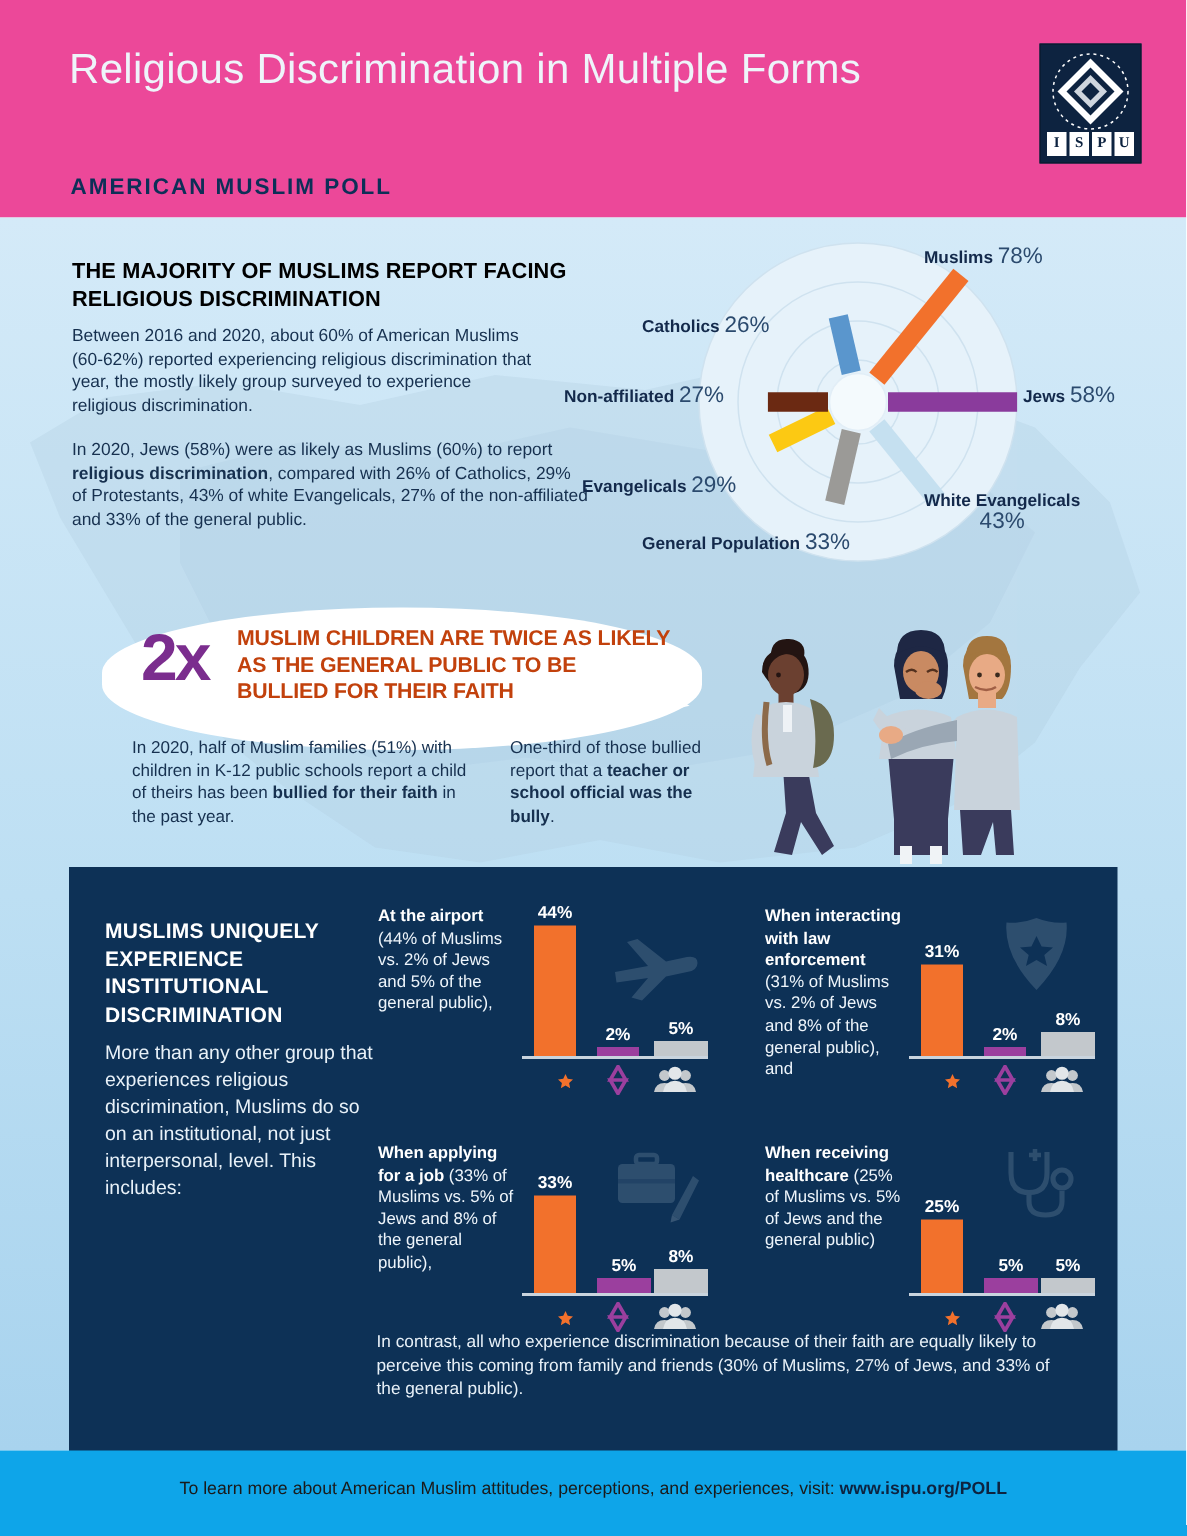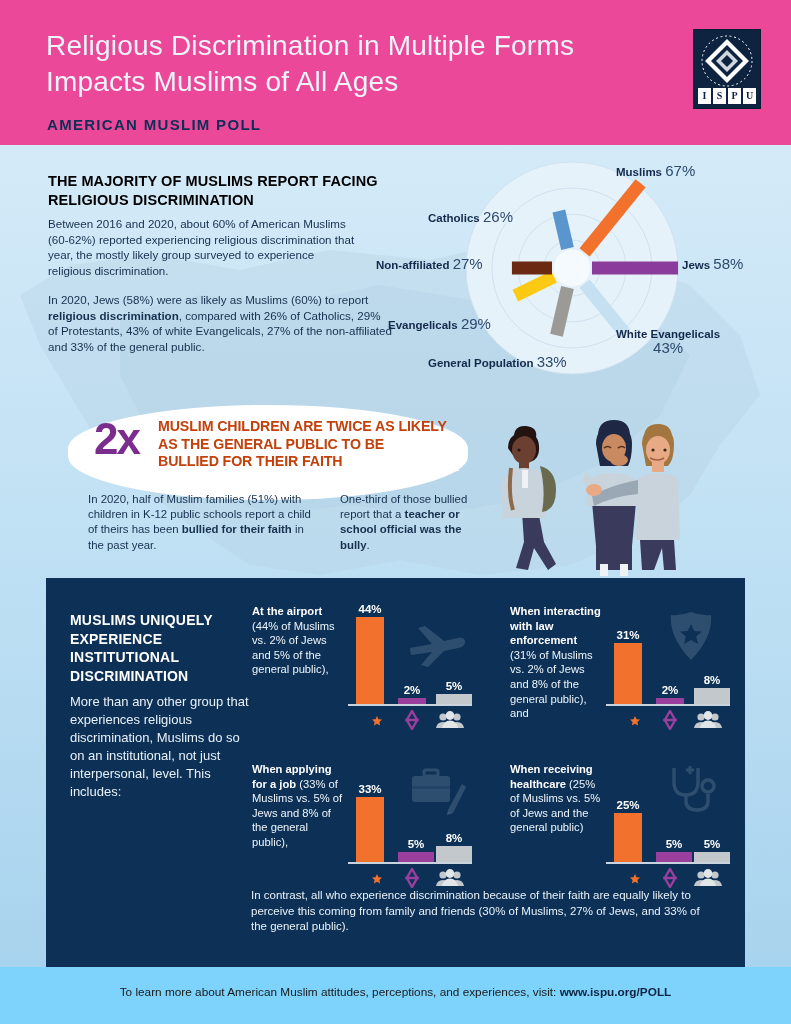--- a/index.html
+++ b/index.html
@@ -142,37 +142,36 @@
     color:#ffffff;font-size:11.5px;font-weight:bold;
   }
   .ico{position:absolute;bottom:2px;width:30px;height:20px;}
   .ico.i1{left:7px;}
   .ico.i2{left:49px;}
   .ico.i3{left:87px;}
   .bgicon{position:absolute;opacity:.22;}
 
   
   .footer{
-    position:absolute;left:0;top:967px;width:791px;height:57px;background:#7dd3fc;
+    position:absolute;left:0;top:967px;width:791px;height:57px;background:#0ea5e9;
   }
   .footer-txt{
     position:absolute;left:0;top:18px;width:791px;text-align:center;
     color:#1a1a1a;font-size:11.8px;
   }
   .footer-txt b{font-weight:bold;color:#0d2340;}
 </style>
 </head>
 <body>
 
 <div class="page">
 
   <div class="header">
     <div class="hdr-title">
       <div>Religious Discrimination in Multiple Forms</div>
-      <div>Impacts Muslims of All Ages</div>
     </div>
     <div class="hdr-sub">AMERICAN MUSLIM POLL</div>
 
     <div class="logo">
       <svg class="logo-mark" viewBox="0 0 56 52">
         <circle cx="28" cy="26" r="25" fill="none" stroke="#ffffff" stroke-width="1" stroke-dasharray="2 2.6"></circle>
         <polygon points="28,4 50,26 28,48 6,26" fill="#ffffff"></polygon>
         <polygon points="28,10 44,26 28,42 12,26" fill="#0d2340"></polygon>
         <polygon points="28,15 39,26 28,37 17,26" fill="#cfd6de"></polygon>
         <polygon points="28,20 34,26 28,32 22,26" fill="#0d2340"></polygon>
@@ -214,21 +213,21 @@
           <line x1="137.5009789131227" y1="127.4874012957047" x2="126.48563373589732" y2="175.20010317776882" stroke="#9b9a97" stroke-width="13"></line>
           <line x1="124.02411907401665" y1="116.76742293578155" x2="85.34698172682025" y2="135.631523252447" stroke="#fcc913" stroke-width="13"></line>
           <line x1="122" y1="108" x2="81.93548387096774" y2="108.00000000000001" stroke="#6b2912" stroke-width="13"></line>
           <line x1="137.5009789131227" y1="88.5125987042953" x2="128.82222210682392" y2="50.92077297903267" stroke="#5a96cd" stroke-width="13"></line>
         </g>
       <circle cx="142" cy="108" r="19" fill="#f4fafd" stroke="#e2eef7" stroke-width="1"></circle>
     </svg>
 
     <div class="rad-lbl" style="left:186px;top:4px;">
       <span>Muslims</span>
-      <span class="pct">67%</span>
+      <span class="pct">78%</span>
     </div>
     <div class="rad-lbl" style="left:252px;top:97px;">
       <span>Jews</span>
       <span class="pct">58%</span>
     </div>
     <div class="rad-lbl" style="left:186px;top:167px;text-align:center;">
       <span>White Evangelicals</span><br>
       <span class="pct">43%</span>
     </div>
     <div class="rad-lbl" style="left:-2px;top:195px;">

